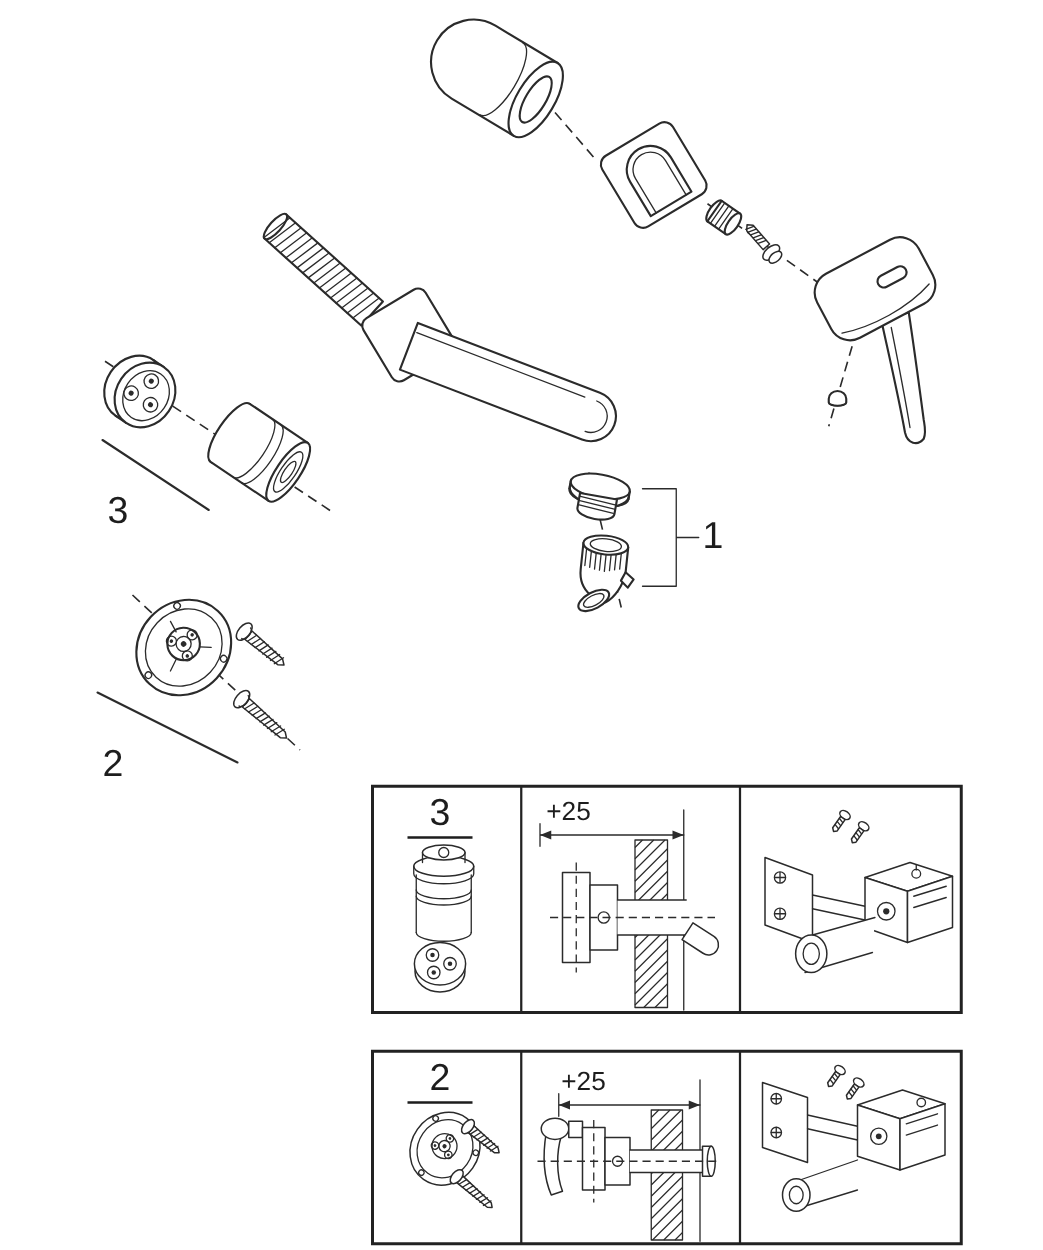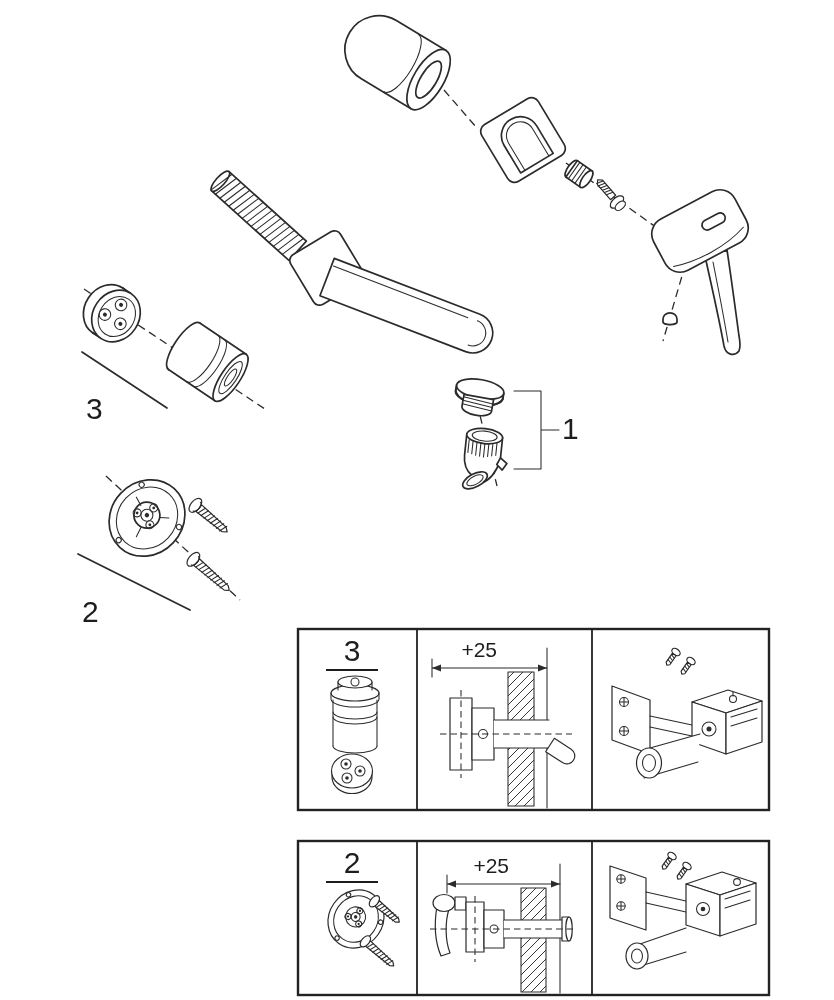--- a/index.html
+++ b/index.html
@@ -3,21 +3,21 @@
 <meta charset="utf-8">
 <style>
   html,body{margin:0;padding:0;background:#ffffff;}
   .stage{position:relative;width:834px;height:1000px;background:#ffffff;overflow:hidden;
          font-family:"Liberation Sans","DejaVu Sans",sans-serif;}
   .stage svg{position:absolute;left:0;top:0;}
   .label{position:absolute;color:#1d1d1d;}
   .callout{font-size:30px;line-height:32px;}
   .panel-label{font-size:30px;line-height:33px;text-align:center;
                border-bottom:2.5px solid #1d1d1d;padding-bottom:2px;}
-  .dim-label{font-size:21px;line-height:23px;text-align:right;}
+  .dim-label{font-size:21px;line-height:23px;text-align:left;}
   svg .s{fill:none;stroke:#2b2b2b;stroke-width:1.7;stroke-linecap:round;stroke-linejoin:round;}
   svg .sf{fill:#ffffff;stroke:#2b2b2b;stroke-width:1.7;stroke-linecap:round;stroke-linejoin:round;}
   svg .t{fill:none;stroke:#2b2b2b;stroke-width:1.05;stroke-linecap:round;stroke-linejoin:round;}
   svg .tf{fill:#ffffff;stroke:#2b2b2b;stroke-width:1.2;stroke-linecap:round;stroke-linejoin:round;}
   svg .dash{fill:none;stroke:#2b2b2b;stroke-width:1.3;stroke-dasharray:8 5;}
   svg .dash2{fill:none;stroke:#2b2b2b;stroke-width:1.05;stroke-dasharray:6.5 4;}
   svg .frame{fill:none;stroke:#222222;stroke-width:2.4;}
   svg .divl{stroke:#222222;stroke-width:1.8;}
   svg .hatch{fill:none;stroke:#2b2b2b;stroke-width:0.95;}
   svg .fillk{fill:#2b2b2b;stroke:none;}

